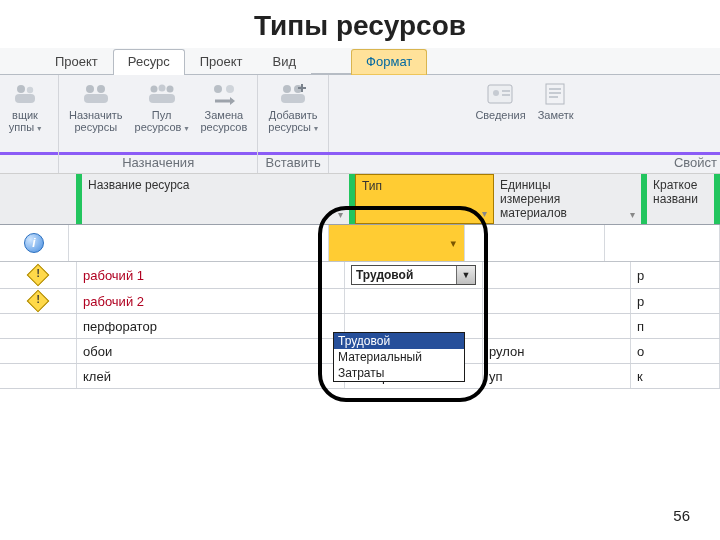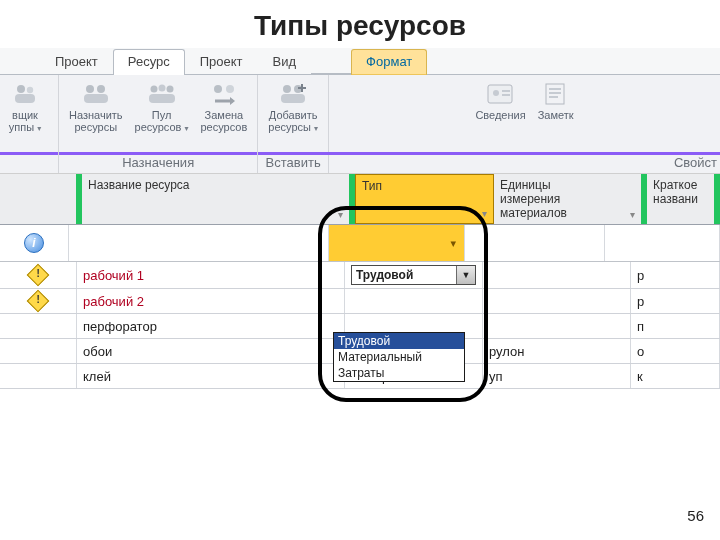--- a/index.html
+++ b/index.html
@@ -53,21 +53,21 @@
   .type-edit .btn { width:18px; background:linear-gradient(#eaeaea,#bfbfbf); border-left:1px solid #6a6a6a; display:flex; align-items:center; justify-content:center; font-size:9px; color:#222; }
 
   
   .ddlist { position:absolute; left:333px; top:332px; width:130px; border:1px solid #1a1a1a; background:#fff; font-size:12px; z-index:5; }
   .ddlist .opt { padding:1px 4px; }
   .ddlist .opt.sel { background:#264f9a; color:#fff; }
 
   
   .highlight-box { position:absolute; left:318px; top:206px; width:162px; height:188px; border:4px solid #000; border-radius:28px; z-index:10; pointer-events:none; }
 
-  .pagenum { position:absolute; right:16px; bottom:16px; font-size:15px; }
+  .pagenum { position:absolute; right:30px; bottom:16px; font-size:15px; }
 
   .infoicon { width:18px; height:18px; border-radius:50%; background:radial-gradient(circle at 30% 30%, #cfe6ff, #4a8fe0); border:1px solid #2a6fbf; display:flex; align-items:center; justify-content:center; color:#fff; font-style:italic; font-weight:bold; font-size:12px; }
 </style>
 </head>
 <body>
 
 <div class="slide-title">Типы ресурсов</div>
 
 <div class="tabs">
   <div class="tab">Проект</div>

